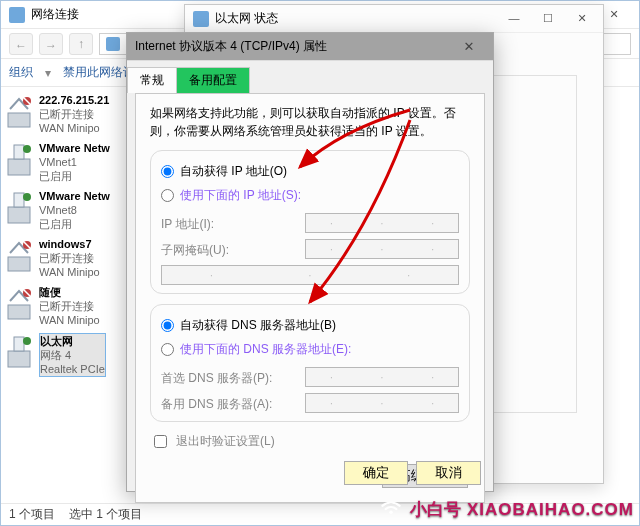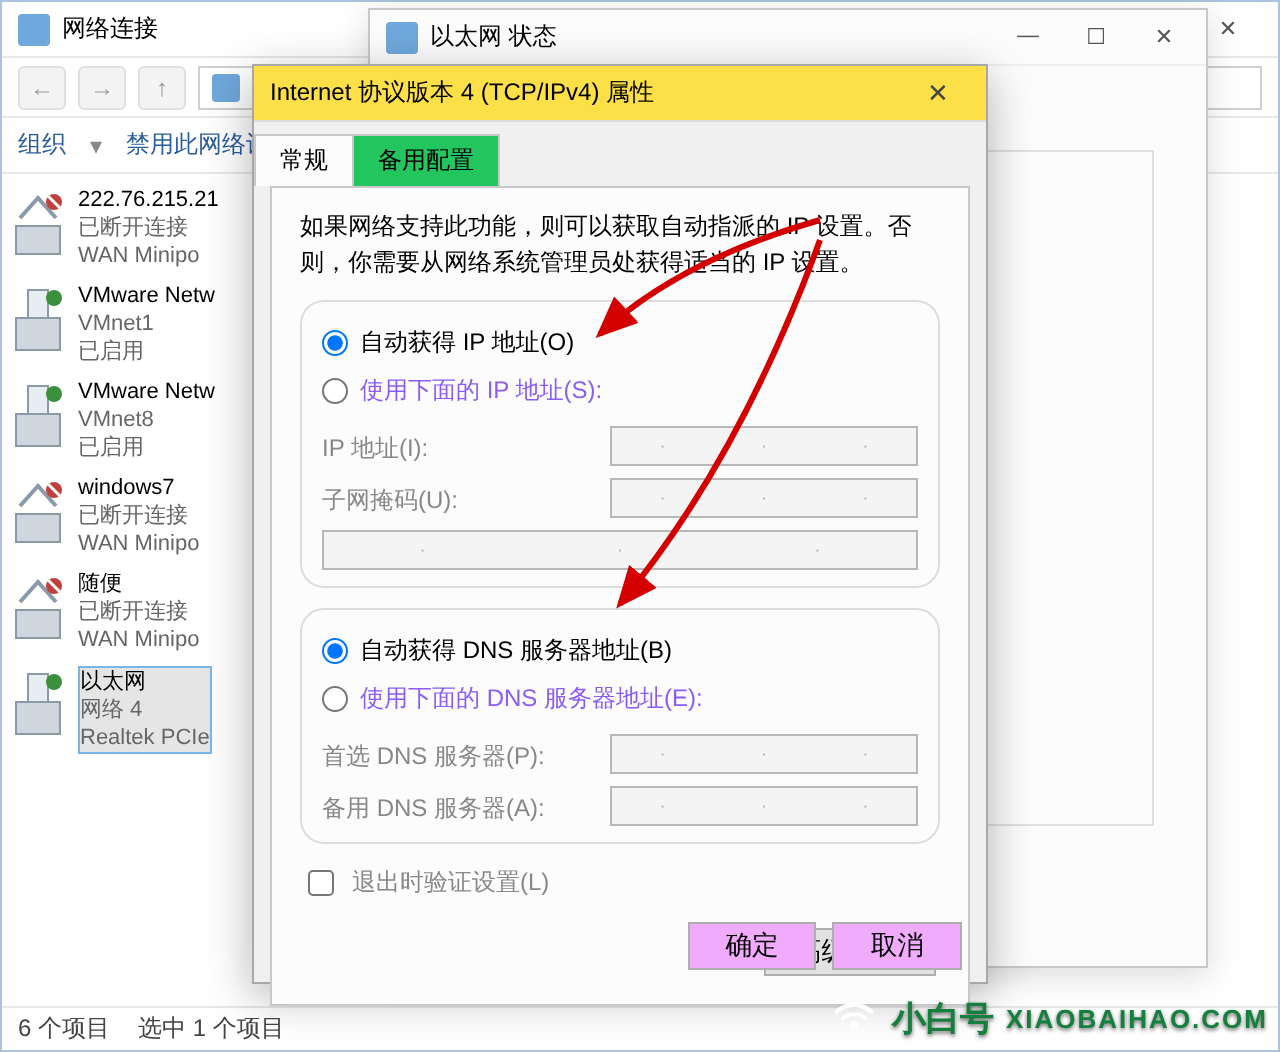--- a/index.html
+++ b/index.html
@@ -15,64 +15,64 @@
   .winbtn{width:34px;height:22px;display:flex;align-items:center;justify-content:center;font-size:11px;color:#555}
   .netwin .addr{height:30px;border-bottom:1px solid #e8e8e8;display:flex;align-items:center;padding:0 8px;gap:6px}
   .navarrow{width:24px;height:22px;display:flex;align-items:center;justify-content:center;color:#999;background:#f4f4f4;border:1px solid #e0e0e0;border-radius:3px}
   .breadcrumb{flex:1;height:22px;border:1px solid #cfcfcf;background:#fff;display:flex;align-items:center;padding:0 6px;gap:6px}
   .netwin .toolbar{height:28px;border-bottom:1px solid #e8e8e8;display:flex;align-items:center;gap:12px;padding:0 8px;color:#2a5d9e}
   .netwin .body{position:absolute;top:86px;bottom:22px;left:0;width:132px;overflow:hidden;padding:6px 4px}
   .conn{display:flex;gap:6px;height:44px;margin-bottom:4px}
   .conn .cicon{width:28px}
   .conn .cicon svg{width:28px;height:38px}
   .conn .ctext{line-height:14px;font-size:11px}
-  .conn .ctext .cname{font-weight:400}
+  .conn .ctext .cname{font-weight:700}
   .conn .ctext .cstatus{color:#666}
   .conn .ctext .cdev{color:#666}
   .netwin .status{position:absolute;bottom:0;left:0;right:0;height:22px;border-top:1px solid #e8e8e8;display:flex;align-items:center;padding:0 8px;gap:14px;color:#444}
 
   
   .midwin{position:absolute;left:184px;top:4px;width:420px;height:480px;border:1px solid #c8c8c8;background:#fcfcfc;z-index:3;box-shadow:0 4px 16px rgba(0,0,0,.15)}
   .midwin .titlebar{height:28px;display:flex;align-items:center;padding:0 8px;border-bottom:1px solid #eee}
   .midwin .titlebar .icon{width:16px;height:16px;background:#6fa8dc;margin-right:6px;border-radius:2px}
   .midwin .winbtns{position:absolute;right:4px;top:2px;display:flex}
   .midwin .groupbox{position:absolute;left:26px;top:70px;right:26px;bottom:70px;border:1px solid #e0e0e0}
   .midwin .groupbox::before{content:"连接";position:absolute;top:-8px;left:6px;background:#fcfcfc;padding:0 4px;color:#1a5f9e}
 
   
   .dlg{position:absolute;left:126px;top:32px;width:368px;height:460px;border:1px solid #a8a8a8;background:#f0f0f0;z-index:5;box-shadow:0 6px 22px rgba(0,0,0,.3)}
-  .dlg .dtitle{height:28px;background:#fde047;display:flex;align-items:center;padding:12px 8px;border-bottom:1px solid #ddd;position:relative}
+  .dlg .dtitle{height:28px;background:#a3a3a3;display:flex;align-items:center;padding:12px 8px;border-bottom:1px solid #ddd;position:relative}
   .dlg .dtitle .close{position:absolute;right:6px;top:3px;width:36px;height:20px;display:flex;align-items:center;justify-content:center;font-size:13px;color:#444}
   .dlg .tabs{display:flex;padding:6px 8px 0 0}
   .tab{padding:4px 12px;border:1px solid #c8c8c8;background:#22c55e;border-bottom:none;margin-right:-1px;position:relative}
   .tab.active{background:#fcfcfc;z-index:2}
   .dlg .tabbody{margin:0 8px 8px 8px;border:1px solid #c8c8c8;background:#fcfcfc;height:410px;padding:10px 14px;position:relative}
   .desc{line-height:18px;margin-bottom:10px}
   .group{border:1px solid #dcdcdc;border-radius:12px;margin-bottom:10px;padding:8px 10px}
   .row{display:flex;align-items:center;height:24px}
   .row.radio{gap:6px}
   .radio input{margin:0}
   .labeldim{color:#8b5cf6}
   .iprow{display:flex;align-items:flex-end;height:26px;gap:6px}
   .iprow .lbl{width:138px;color:#888}
   .ipbox{flex:1;height:20px;border:1px solid #b8b8b8;background:#fff;display:flex;align-items:center;justify-content:space-around;color:#888;font-size:10px}
   .ipbox.disabled{background:#f4f4f4;color:#bbb}
   .chk{margin-top:8px;display:flex;align-items:center;gap:6px;color:#888}
   .adv{position:absolute;right:16px;bottom:14px;height:24px;padding:0 14px;border:1px solid #adadad;background:#e1e1e1}
   .dlgbtns{position:absolute;right:12px;bottom:6px;display:flex;gap:8px}
-  .dlgbtn{height:24px;padding:0 18px;border:1px solid #adadad;background:#f0abfc}
+  .dlgbtn{height:24px;padding:0 18px;border:1px solid #adadad;background:#fef9c3}
 
   
   .arrows{position:absolute;inset:0;z-index:6;pointer-events:none}
 
   
-  .brand{position:absolute;right:6px;bottom:2px;z-index:20;display:flex;align-items:center;gap:6px;color:#15803d;font-weight:700;text-shadow:0 1px 2px rgba(0,0,0,.6)}
+  .brand{position:absolute;right:6px;bottom:2px;z-index:20;display:flex;align-items:center;gap:6px;color:#be185d;font-weight:700;text-shadow:0 1px 2px rgba(0,0,0,.6)}
   .brand .logo svg{width:26px;height:26px}
   .brand .zh{font-size:17px}
-  .brand .url{font-size:13px;letter-spacing:1px}
+  .brand .url{font-size:17px;letter-spacing:1px}
 </style>
 </head>
 <body>
 
 <div class="wm">
   <div><span>@ 小白号  XIAOBAIHAO.COM</span><span>@ 小白号  XIAOBAIHAO.COM</span><span>@ 小白号  XIAOBAIHAO.COM</span></div>
   <div><span>@ 小白号  XIAOBAIHAO.COM</span><span>@ 小白号  XIAOBAIHAO.COM</span><span>@ 小白号  XIAOBAIHAO.COM</span></div>
   <div><span>@ 小白号  XIAOBAIHAO.COM</span><span>@ 小白号  XIAOBAIHAO.COM</span><span>@ 小白号  XIAOBAIHAO.COM</span></div>
   <div><span>@ 小白号  XIAOBAIHAO.COM</span><span>@ 小白号  XIAOBAIHAO.COM</span><span>@ 小白号  XIAOBAIHAO.COM</span></div>
   <div><span>@ 小白号  XIAOBAIHAO.COM</span><span>@ 小白号  XIAOBAIHAO.COM</span><span>@ 小白号  XIAOBAIHAO.COM</span></div>
@@ -177,21 +177,21 @@
             <circle cx="22" cy="8" r="4" fill="#3c8f3c"></circle>
           </svg></div>
   <div class="ctext" style="background:#e5e5e5;border:1px solid #7bb5e8">
     <div class="cname">以太网</div>
     <div class="cstatus">网络 4</div>
     <div class="cdev">Realtek PCIe</div>
   </div>
       </div>
     </div>
   <div class="status">
-    <span>6 个项目</span>
+    <span>1 个项目</span>
     <span>选中 1 个项目</span>
   </div>
 </div>
 
 <div class="midwin">
   <div class="titlebar">
     <div class="icon"></div>
     <div>以太网  状态</div>
   </div>
   <div class="winbtns">

